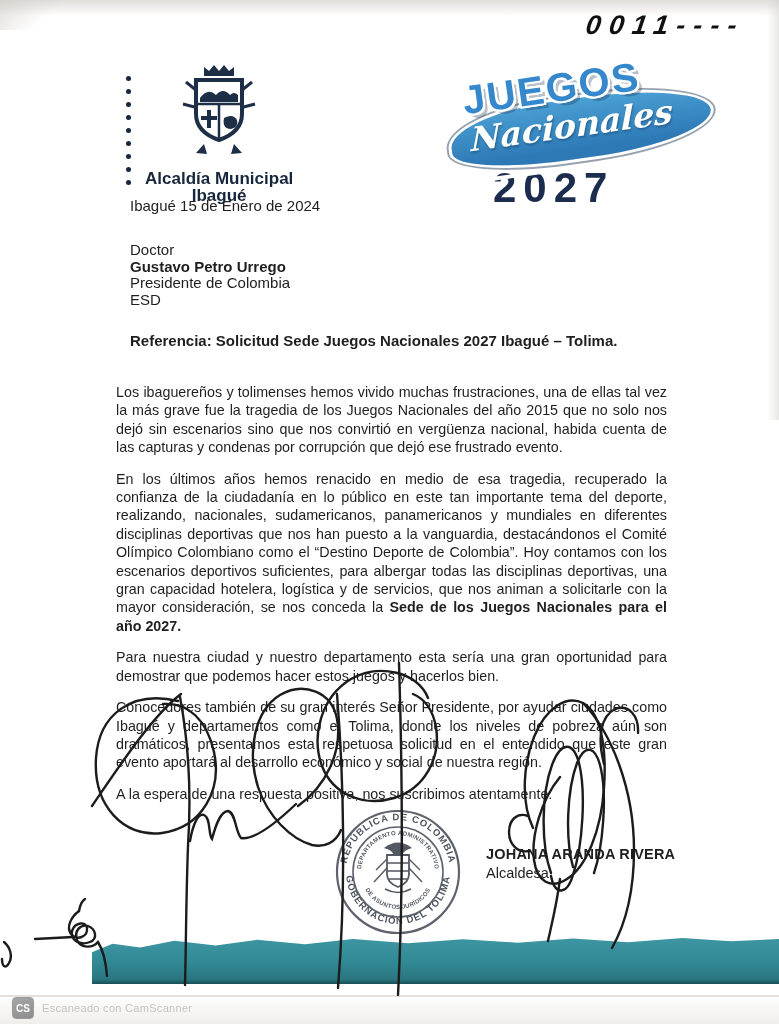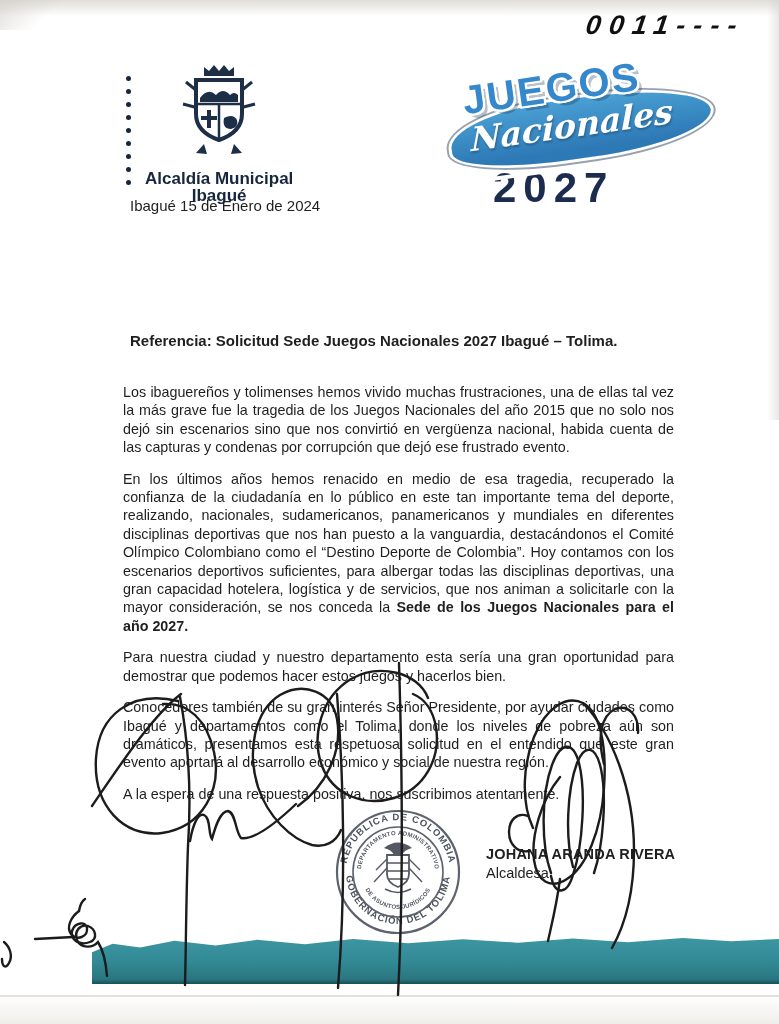--- a/index.html
+++ b/index.html
@@ -48,21 +48,21 @@
   .nac-underline{position:absolute;left:30px;top:104px;width:212px;height:4px;background:#fff;
         border-radius:3px;transform:rotate(-8deg);z-index:3;}
   .year{position:absolute;left:45px;top:104px;font-size:42px;font-weight:800;
         letter-spacing:7px;color:#1b2c4e;white-space:nowrap;}
 
   
   .date-line{position:absolute;left:130px;top:197px;font-size:15px;}
   .recipient{position:absolute;left:130px;top:242px;font-size:15px;line-height:16.5px;}
   .recipient .rname{font-weight:bold;}
   .reference{position:absolute;left:130px;top:332px;font-size:15px;font-weight:bold;}
-  .body-text{position:absolute;left:123px;top:383px;width:551px;font-size:14.3px;
+  .body-text{position:absolute;left:116px;top:383px;width:551px;font-size:14.3px;
         line-height:18.4px;text-align:justify;z-index:5;}
   .body-text p{margin:0 0 13px 0;}
 
   
   .signer{position:absolute;font-size:14.5px;line-height:19px;z-index:6;}
   .signer .sname{font-weight:bold;letter-spacing:.2px;}
   .signer-left{left:133px;top:845px;}
   .signer-right{left:486px;top:845px;}
 
   
@@ -136,20 +136,26 @@
   <div class="games-logo">
     <div class="swoosh"></div>
     <div class="juegos">JUEGOS</div>
     <div class="nacionales">Nacionales</div>
     <div class="nac-underline"></div>
     <div class="year">2027</div>
   </div>
 
   <div class="date-line">Ibagué 15 de Enero de 2024</div>
 
+  <div class="recipient">
+    <div>Doctor</div>
+    <div class="rname">Gustavo Petro Urrego</div>
+    <div>Presidente de Colombia</div>
+    <div>ESD</div>
+  </div>
 
   <div class="reference">Referencia: Solicitud Sede Juegos Nacionales 2027 Ibagué – Tolima.</div>
 
   <div class="body-text">
     <p>Los ibaguereños y tolimenses hemos vivido muchas frustraciones, una de ellas tal vez la más grave fue la tragedia de los Juegos Nacionales del año 2015 que no solo nos dejó sin escenarios sino que nos convirtió en vergüenza nacional, habida cuenta de las capturas y condenas por corrupción que dejó ese frustrado evento.</p>
     <p><span>En los últimos años hemos renacido en medio de esa tragedia, recuperado la confianza de la ciudadanía en lo público en este tan importante tema del deporte, realizando, nacionales, sudamericanos, panamericanos y mundiales en diferentes disciplinas deportivas que nos han puesto a la vanguardia, destacándonos el Comité Olímpico Colombiano como el “Destino Deporte de Colombia”. Hoy contamos con los escenarios deportivos suficientes, para albergar todas las disciplinas deportivas, una gran capacidad hotelera, logística y de servicios, que nos animan a solicitarle con la mayor consideración, se nos conceda la </span><strong>Sede de los Juegos Nacionales para el año 2027.</strong></p>
     <p>Para nuestra ciudad y nuestro departamento esta sería una gran oportunidad para demostrar que podemos hacer estos juegos y hacerlos bien.</p>
     <p>Conocedores también de su gran interés Señor Presidente, por ayudar ciudades como Ibagué y departamentos como el Tolima, donde los niveles de pobreza aún son dramáticos, presentamos esta respetuosa solicitud en el entendido que este gran evento aportará al desarrollo económico y social de nuestra región.</p>
     <p>A la espera de una respuesta positiva, nos suscribimos atentamente.</p>
   </div>
@@ -211,18 +217,22 @@
       <path d="M583 703 C 612 733 634 790 634 850 C 634 893 625 925 612 948"></path>
       <path d="M560 879 C 557 903 552 923 548 941"></path>
       <path d="M604 764 C 597 737 601 716 615 709 C 629 704 639 716 638 733"></path>
       <path d="M35 939 L 73 937"></path>
       <path d="M79 911 C 71 917 66 927 71 934 C 77 941 88 937 87 928 C 86 921 75 922 72 931 C 70 940 80 946 90 942 C 98 939 96 929 88 926 C 80 924 74 931 77 940 C 81 949 93 948 98 942 C 103 950 106 963 107 976"></path>
       <path d="M79 911 C 80 905 82 901 85 899"></path>
       <path d="M4 942 C 10 947 13 956 9 963 C 6 969 2 967 2 959"></path>
     </g>
   </svg>
 
+  <div class="cs-row">
+    <div class="cs-badge">CS</div>
+    <div class="cs-text">Escaneado con CamScanner</div>
+  </div>
 
   <div class="edge-top"></div>
   <div class="edge-right"></div>
   <div class="corner-smudge"></div>
   <div class="edge-bottom"></div>
 </div>
 
 </body></html>

